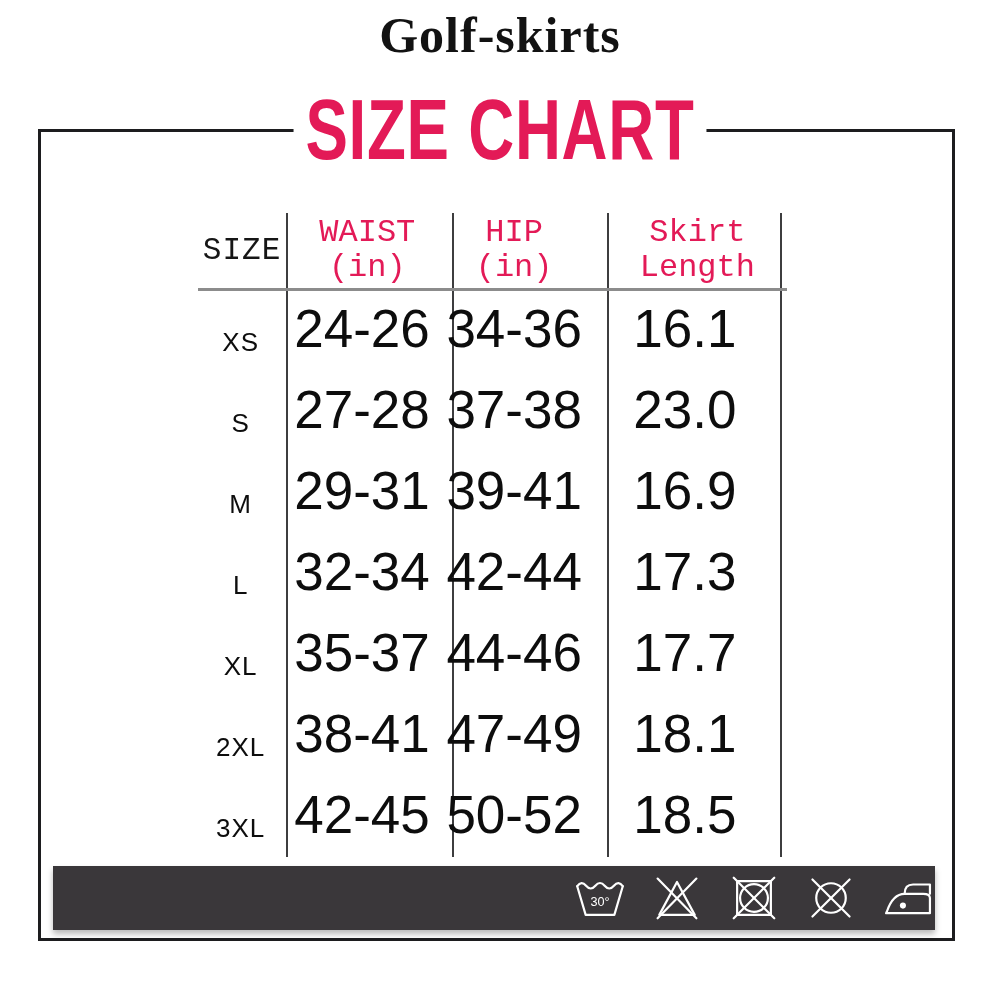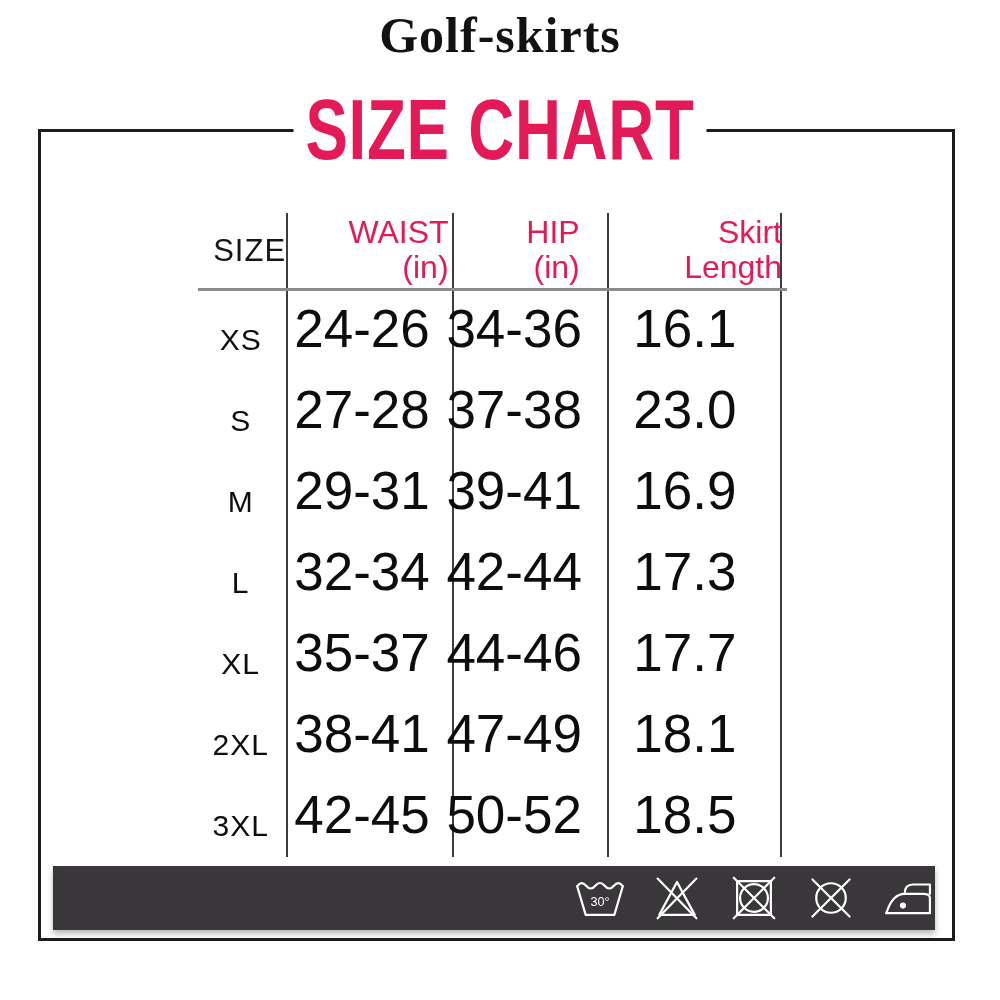--- a/index.html
+++ b/index.html
@@ -27,29 +27,29 @@
     color:#e31a57;white-space:nowrap;
   }
   
   .vline{position:absolute;width:2px;top:213px;height:644px;background:#3d3d3f;z-index:1;}
   .vl1{left:286px;}.vl2{left:452px;}.vl3{left:607px;}.vl4{left:780px;}
   .head-underline{position:absolute;left:198px;top:288px;width:589px;height:3px;background:#8c8c8c;z-index:1;}
   
   .thead{
     position:absolute;left:198px;top:214px;width:584px;height:72px;display:flex;z-index:2;
   }
-  .th{display:flex;flex-direction:column;justify-content:center;text-align:right;line-height:35px;}
+  .th{display:flex;flex-direction:column;justify-content:center;text-align:center;line-height:35px;font-family:Liberation Mono, monospace;}
   .th-size{width:90px;font-size:31px;color:#161616;font-weight:500;letter-spacing:1px;}
   .th-pink{font-size:32px;font-weight:500;color:#e31a57;}
   .th-waist{width:166px;}.th-hip{width:134px;}.th-length{width:173px;}
   
   .tbody{position:absolute;left:198px;top:290px;width:584px;z-index:2;}
   .row{height:81px;display:flex;align-items:flex-end;}
   .cell{line-height:1;padding-bottom:16px;text-align:center;color:#0d0d0d;}
-  .c-size{width:90px;font-size:30px;font-weight:500;letter-spacing:1px;}
+  .c-size{width:90px;font-size:26px;font-weight:500;letter-spacing:1px;}
   .c-waist{width:166px;font-size:53px;}
   .c-hip{width:155px;font-size:53px;}
   .c-length{width:205px;font-size:53px;}
   
   .care-bar{
     position:absolute;left:53px;top:866px;width:882px;height:64px;
     background:#3a373a;z-index:2;display:flex;align-items:center;
     justify-content:flex-end;gap:23px;box-sizing:border-box;
     box-shadow:0 4px 6px rgba(0,0,0,0.28);
   }

